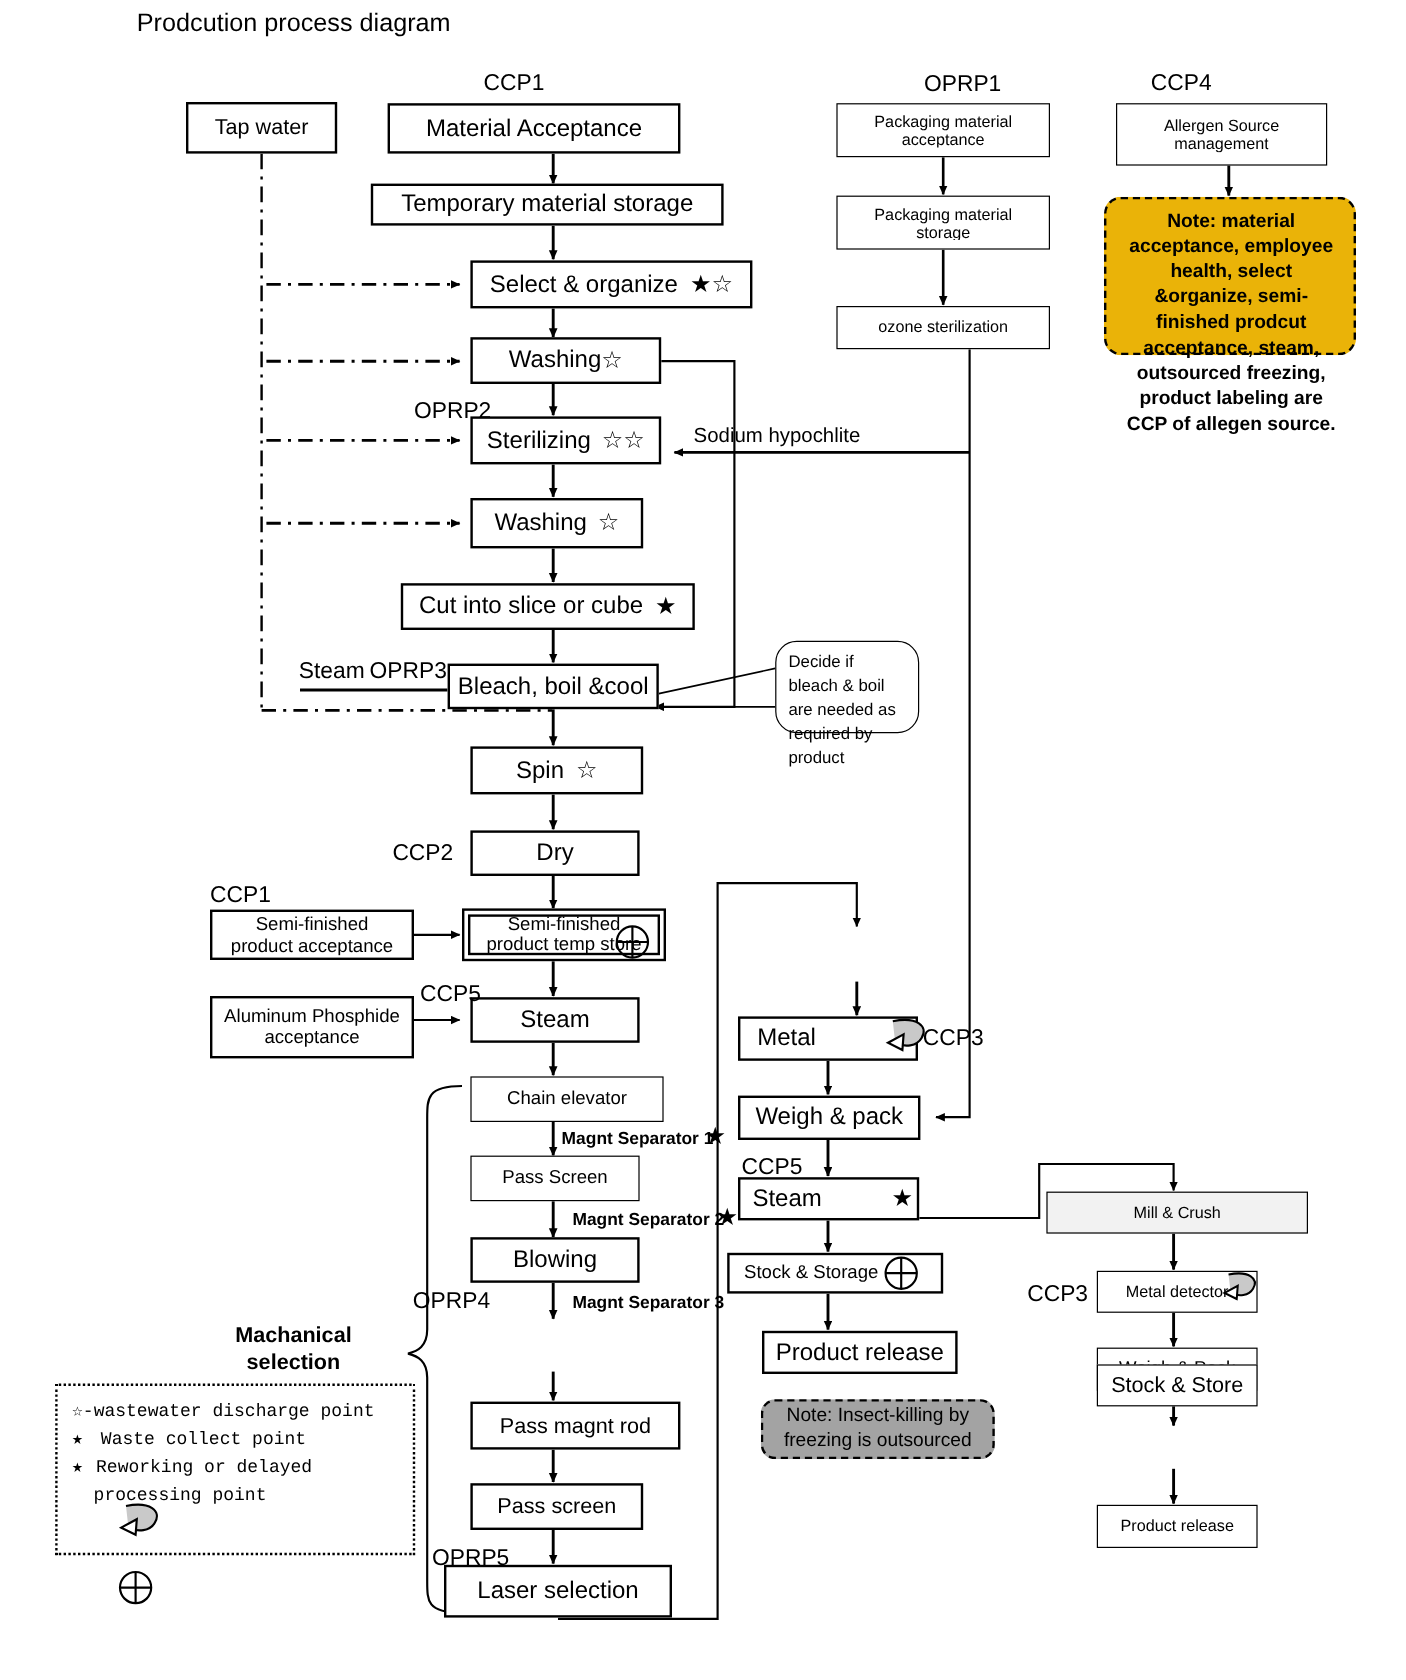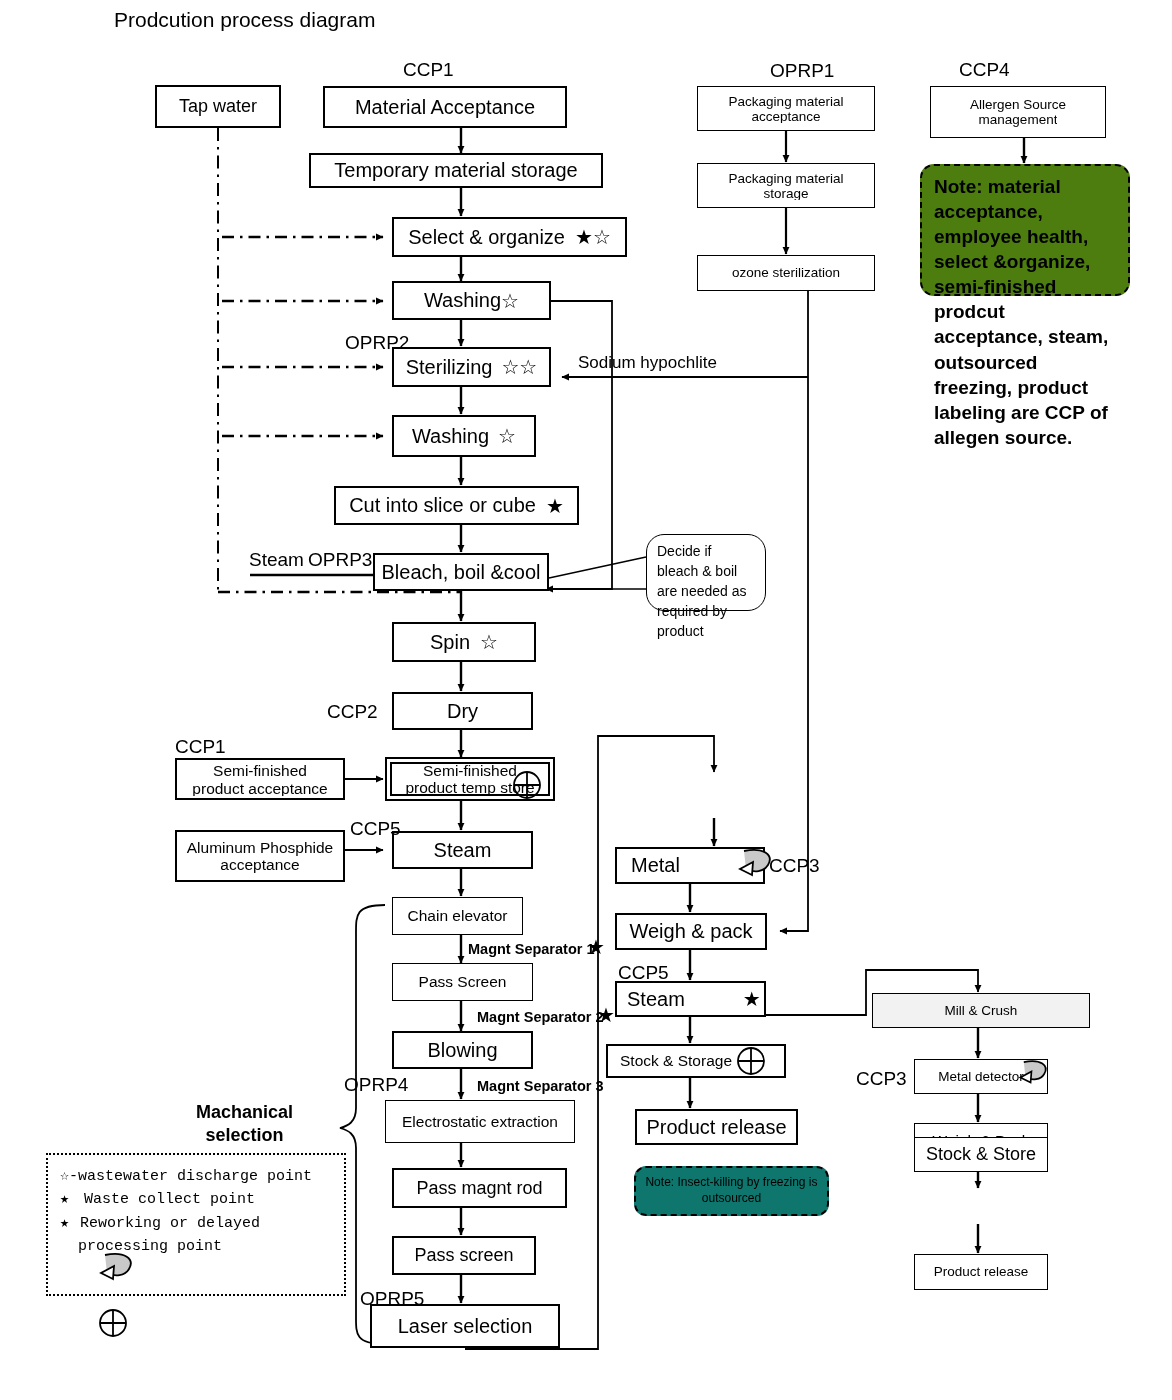--- a/index.html
+++ b/index.html
@@ -16,27 +16,27 @@
   .f20{font-size:20px;}
   .f18{font-size:18px;}
   .f16{font-size:15.5px;}
   .f14{font-size:13.5px;}
   .lbl{position:absolute;z-index:4;white-space:nowrap;}
   .lbl.f19{font-size:19px;}
   .lbl.f17{font-size:17px;}
   .lbl.b15{font-size:14.5px;font-weight:bold;}
   .title{position:absolute;left:114px;top:8px;font-size:21px;z-index:5;}
 
-  .dashbox{position:absolute;box-sizing:border-box;background:#4d7c0f;z-index:3;
+  .dashbox{position:absolute;box-sizing:border-box;background:#eab308;z-index:3;
            border:2px dashed #000;border-radius:14px;
-           padding:8px 10px 6px 12px;font-weight:bold;font-size:19px;line-height:1.32;}
-  .dashbox2{position:absolute;box-sizing:border-box;background:#0f766e;z-index:3;
+           padding:8px 10px 6px 12px;font-weight:bold;font-size:16px;line-height:1.32;text-align:center;}
+  .dashbox2{position:absolute;box-sizing:border-box;background:#a3a3a3;z-index:3;
            border:2px dashed #000;border-radius:12px;
            display:flex;align-items:center;justify-content:center;text-align:center;
-           font-size:12px;line-height:1.3;padding:2px 6px;}
+           font-size:16px;line-height:1.3;padding:2px 6px;}
   .callout{position:absolute;box-sizing:border-box;background:#fff;z-index:3;
            border:1.6px solid #000;border-radius:18px;
            padding:7px 10px;font-size:14px;line-height:1.42;}
   .legend{position:absolute;box-sizing:border-box;background:#fff;z-index:3;
           border:2px dotted #000;
           font-family:"Liberation Mono","DejaVu Sans Mono",monospace;
           font-size:15px;line-height:1.55;padding:10px 12px;}
   .legend .row{white-space:nowrap;}
   .dblbox{position:absolute;box-sizing:border-box;border:2px solid #000;background:#fff;
           padding:3px;z-index:3;}
@@ -212,43 +212,40 @@
   <div class="box f16 clip" style="left:175px;top:830px;width:170px;height:52px;flex-direction:column;">
     <span class="twoline">Aluminum Phosphide</span>
     <span class="twoline">acceptance</span>
   </div>
 
   <div class="lbl f19" style="left:350px;top:818px;">CCP5</div>
   <div class="box f20" style="left:392px;top:831px;width:141px;height:38px;">
     <span>Steam</span>
   </div>
 
-  <div class="box f16 thin" style="left:392px;top:897px;width:131px;height:38px;justify-content:center;">
+  <div class="box f16 thin" style="left:392px;top:897px;width:161px;height:38px;justify-content:center;">
     <span>Chain elevator</span>
   </div>
 
   <div class="lbl b15" style="left:468px;top:941px;">Magnt Separator  1</div>
   <span class="sym star" style="left:587px;top:937px;">★</span>
 
   <div class="box f16 thin" style="left:392px;top:963px;width:141px;height:38px;">
     <span>Pass Screen</span>
   </div>
 
   <div class="lbl b15" style="left:477px;top:1009px;">Magnt Separator  2</div>
   <span class="sym star" style="left:597px;top:1005px;">★</span>
 
   <div class="box f20" style="left:392px;top:1031px;width:141px;height:38px;">
     <span>Blowing</span>
   </div>
 
   <div class="lbl b15" style="left:477px;top:1078px;">Magnt Separator  3</div>
 
-  <div class="box f16 thin" style="left:385px;top:1100px;width:190px;height:43px;">
-    <span>Electrostatic extraction</span>
-  </div>
 
   <div class="box f18" style="left:392px;top:1168px;width:175px;height:40px;">
     <span>Pass magnt rod</span>
   </div>
 
   <div class="box f18" style="left:392px;top:1236px;width:144px;height:39px;">
     <span>Pass screen</span>
   </div>
 
   <div class="lbl f19" style="left:360px;top:1288px;">OPRP5</div>

